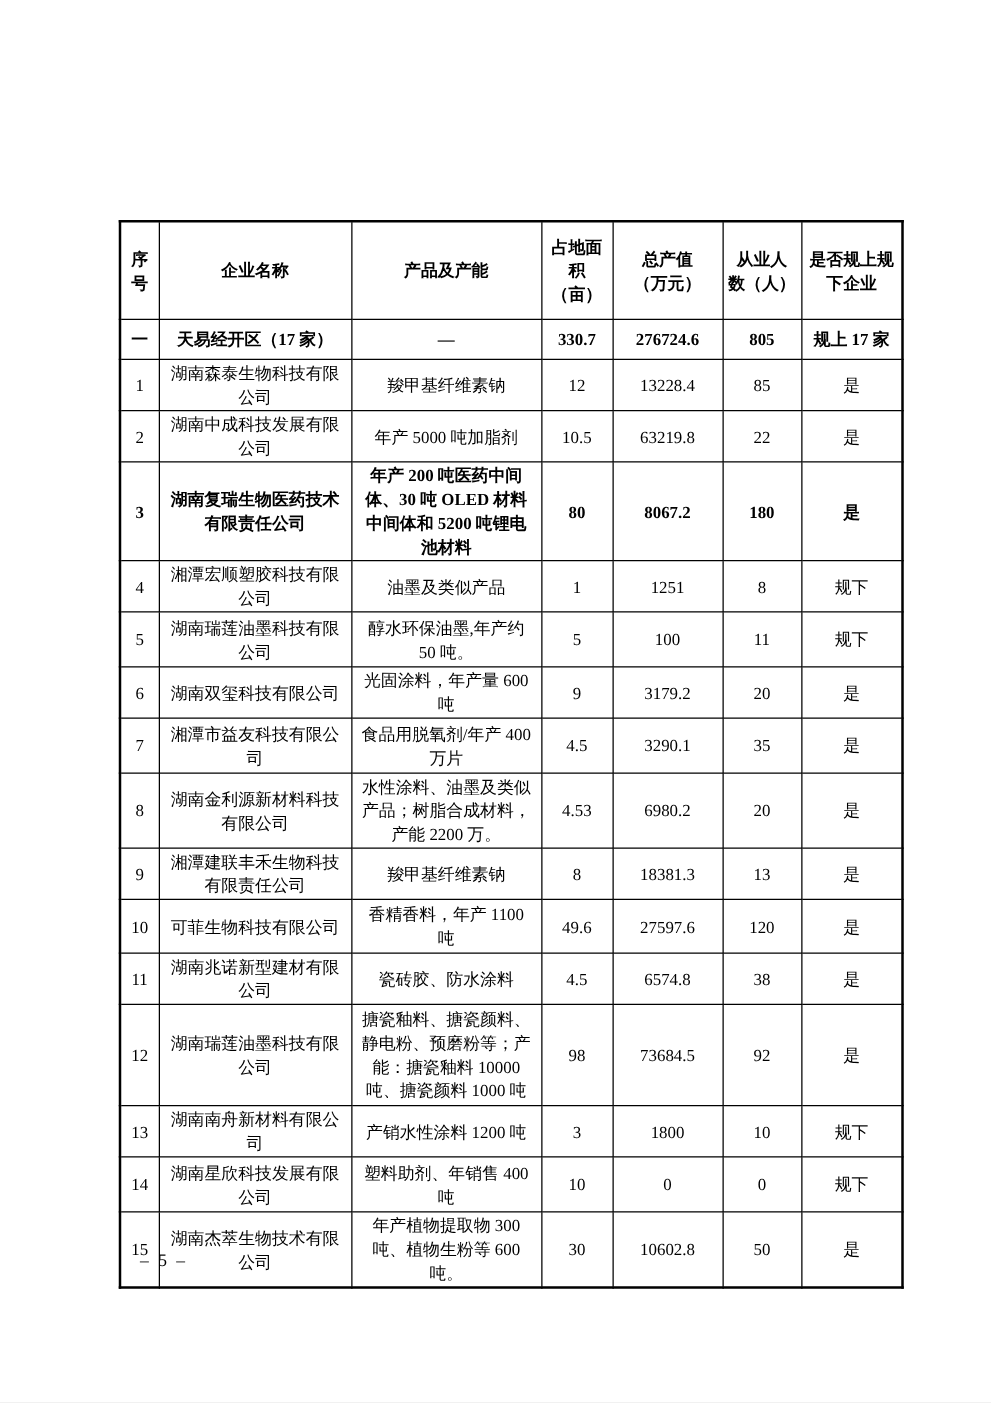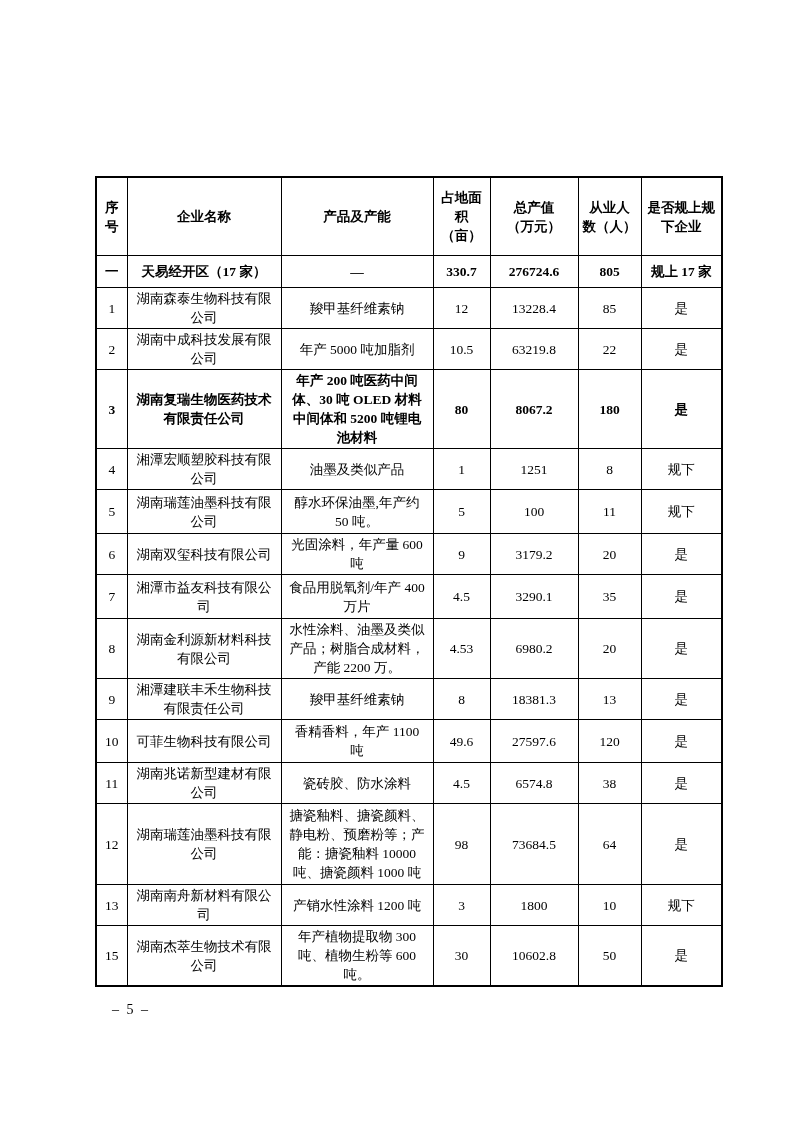--- a/index.html
+++ b/index.html
@@ -226,34 +226,43 @@
       <td class="c">38</td>
       <td class="c">是</td>
     </tr>
 
     <tr>
       <td class="c">12</td>
       <td class="l">湖南瑞莲油墨科技有限公司</td>
       <td class="l">搪瓷釉料、搪瓷颜料、静电粉、预磨粉等；产能：搪瓷釉料 10000 吨、搪瓷颜料 1000 吨</td>
       <td class="c">98</td>
       <td class="c">73684.5</td>
-      <td class="c">64</td>
+      <td class="c">92</td>
       <td class="c">是</td>
     </tr>
 
     <tr>
       <td class="c">13</td>
       <td class="l">湖南南舟新材料有限公司</td>
       <td class="l">产销水性涂料 1200 吨</td>
       <td class="c">3</td>
       <td class="c">1800</td>
       <td class="c">10</td>
       <td class="c">规下</td>
     </tr>
 
+    <tr>
+      <td class="c">14</td>
+      <td class="l">湖南星欣科技发展有限公司</td>
+      <td class="l">塑料助剂、年销售 400 吨</td>
+      <td class="c">10</td>
+      <td class="c">0</td>
+      <td class="c">0</td>
+      <td class="c">规下</td>
+    </tr>
 
     <tr>
       <td class="c">15</td>
       <td class="l">湖南杰萃生物技术有限公司</td>
       <td class="l">年产植物提取物 300 吨、植物生粉等 600 吨。</td>
       <td class="c">30</td>
       <td class="c">10602.8</td>
       <td class="c">50</td>
       <td class="c">是</td>
     </tr>

